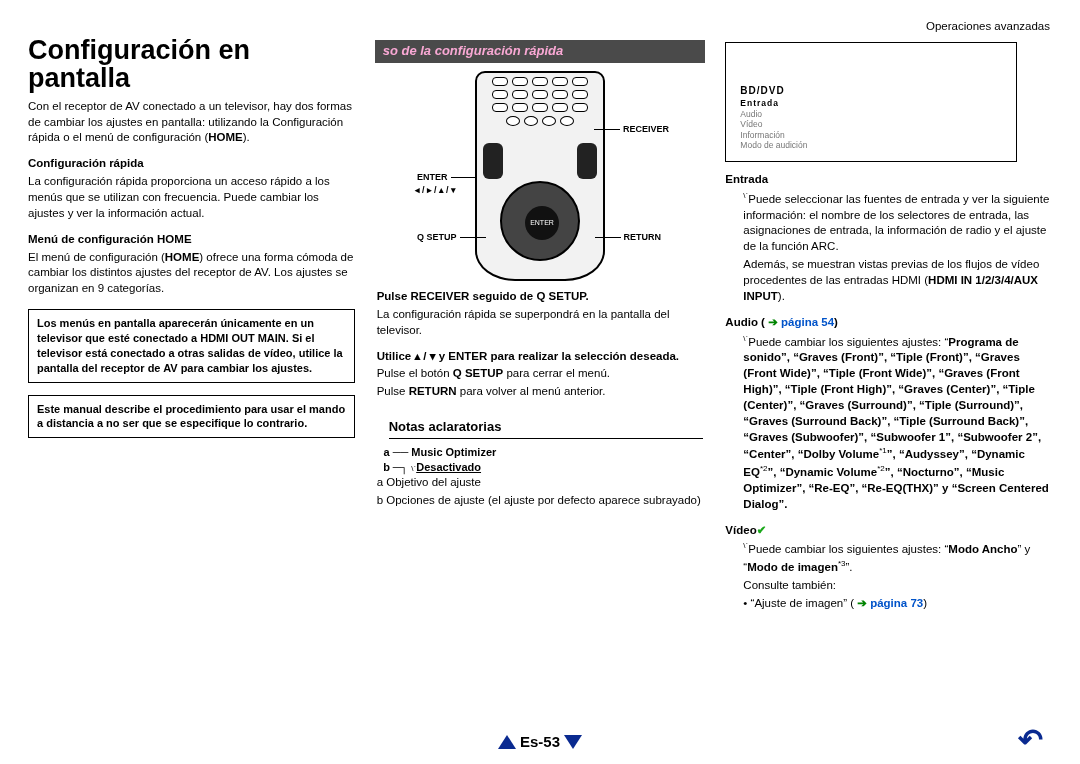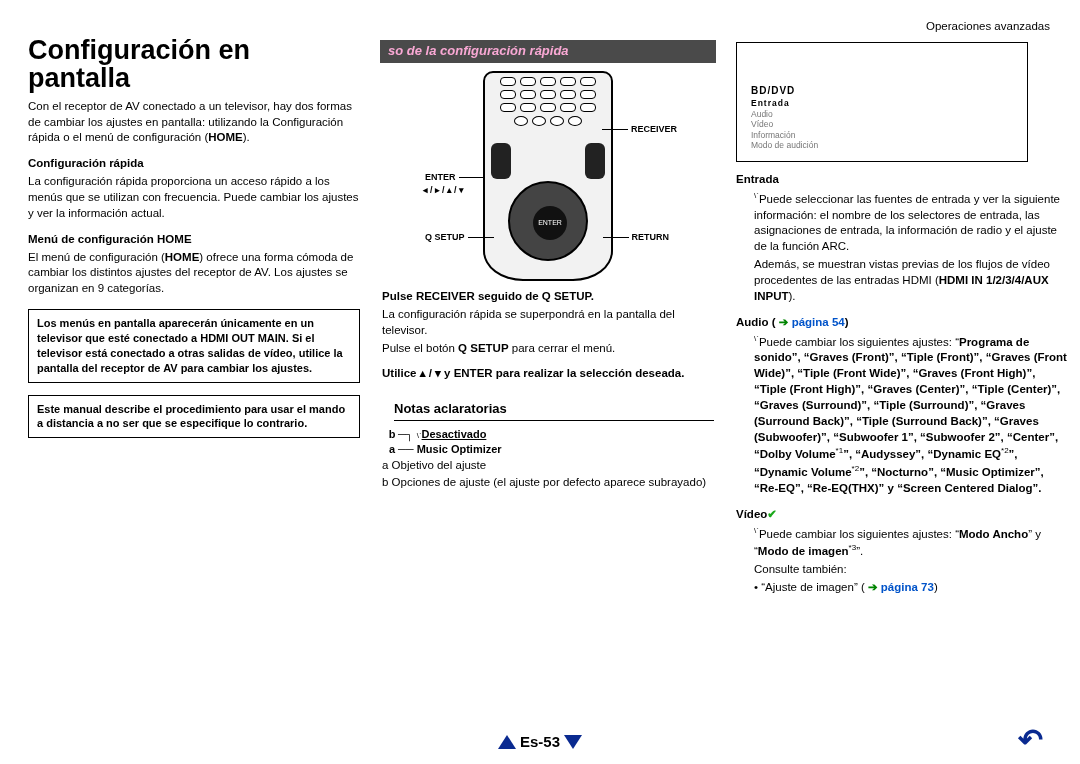--- a/index.html
+++ b/index.html
@@ -16,23 +16,22 @@
     margin: 0;
     width: var(--page-w);
     height: var(--page-h);
     font-family: Arial, Helvetica, sans-serif;
     color: var(--txt);
     background: #fff;
     position: relative;
   }
   .page {
     display: flex;
-    padding: 20px 12px 60px 28px;
+    padding: 20px 28px 60px 28px;
     gap: 22px;
-    justify-content: flex-end;
   }
   .col {
     flex: 1 1 0;
     min-width: 0;
     font-size: 11.5px;
     line-height: 1.38;
   }
   .col1 { flex: 1.02; }
   .col2 { flex: 1.02; }
   .col3 { flex: 1.02; }
@@ -222,34 +221,37 @@
       <div class="callout" style="top:113px; left:-60px;">◂ / ▸ / ▴ / ▾</div>
       <div class="callout line-r" style="top:160px; left:-58px;">Q SETUP</div>
       <div class="callout line" style="top:160px; right:-56px;">RETURN</div>
     </div>
 
     <p style="font-weight:bold; margin-top:8px;">
       <span>Pulse </span><span>RECEIVER</span><span> seguido de </span><span>Q SETUP</span><span>.</span>
     </p>
     <p class="">La configuración rápida se superpondrá en la pantalla del televisor.</p>
 
+    <p style="font-weight:bold; margin-top:10px;">
+      <span>Utilice   ▴ / ▾ y </span><span>ENTER</span><span> para realizar la selección deseada.</span>
+    </p>
     <p>
       <span>Pulse el botón </span><b>Q SETUP</b><span> para cerrar el menú.</span>
     </p>
-    <p style="font-weight:bold; margin-top:10px;">
-      <span>Utilice   ▴ / ▾ y </span><span>ENTER</span><span> para realizar la selección deseada.</span>
+    <p>
+      <span>Pulse </span><b>RETURN</b><span> para volver al menú anterior.</span>
     </p>
 
     <div class="section-title">Notas aclaratorias</div>
 
+    <div class="opt-line">
+      <span class="cue">a</span>── <b>Music Optimizer</b>
+    </div>
     <div class="opt-line">
       <span class="cue">b</span>─┐ <span style="font-size:8px">\`</span><b style="text-decoration:underline">Desactivado</b>
-    </div>
-    <div class="opt-line">
-      <span class="cue">a</span>── <b>Music Optimizer</b>
     </div>
 
     <p style="">a  Objetivo del ajuste</p>
     <p>b  Opciones de ajuste (el ajuste por defecto aparece subrayado)</p>
   </div>
 
   <div class="col col3">
     <div class="screenbox">
       <div class="screenbox-inner">
         <div class="sel">BD/DVD</div>

